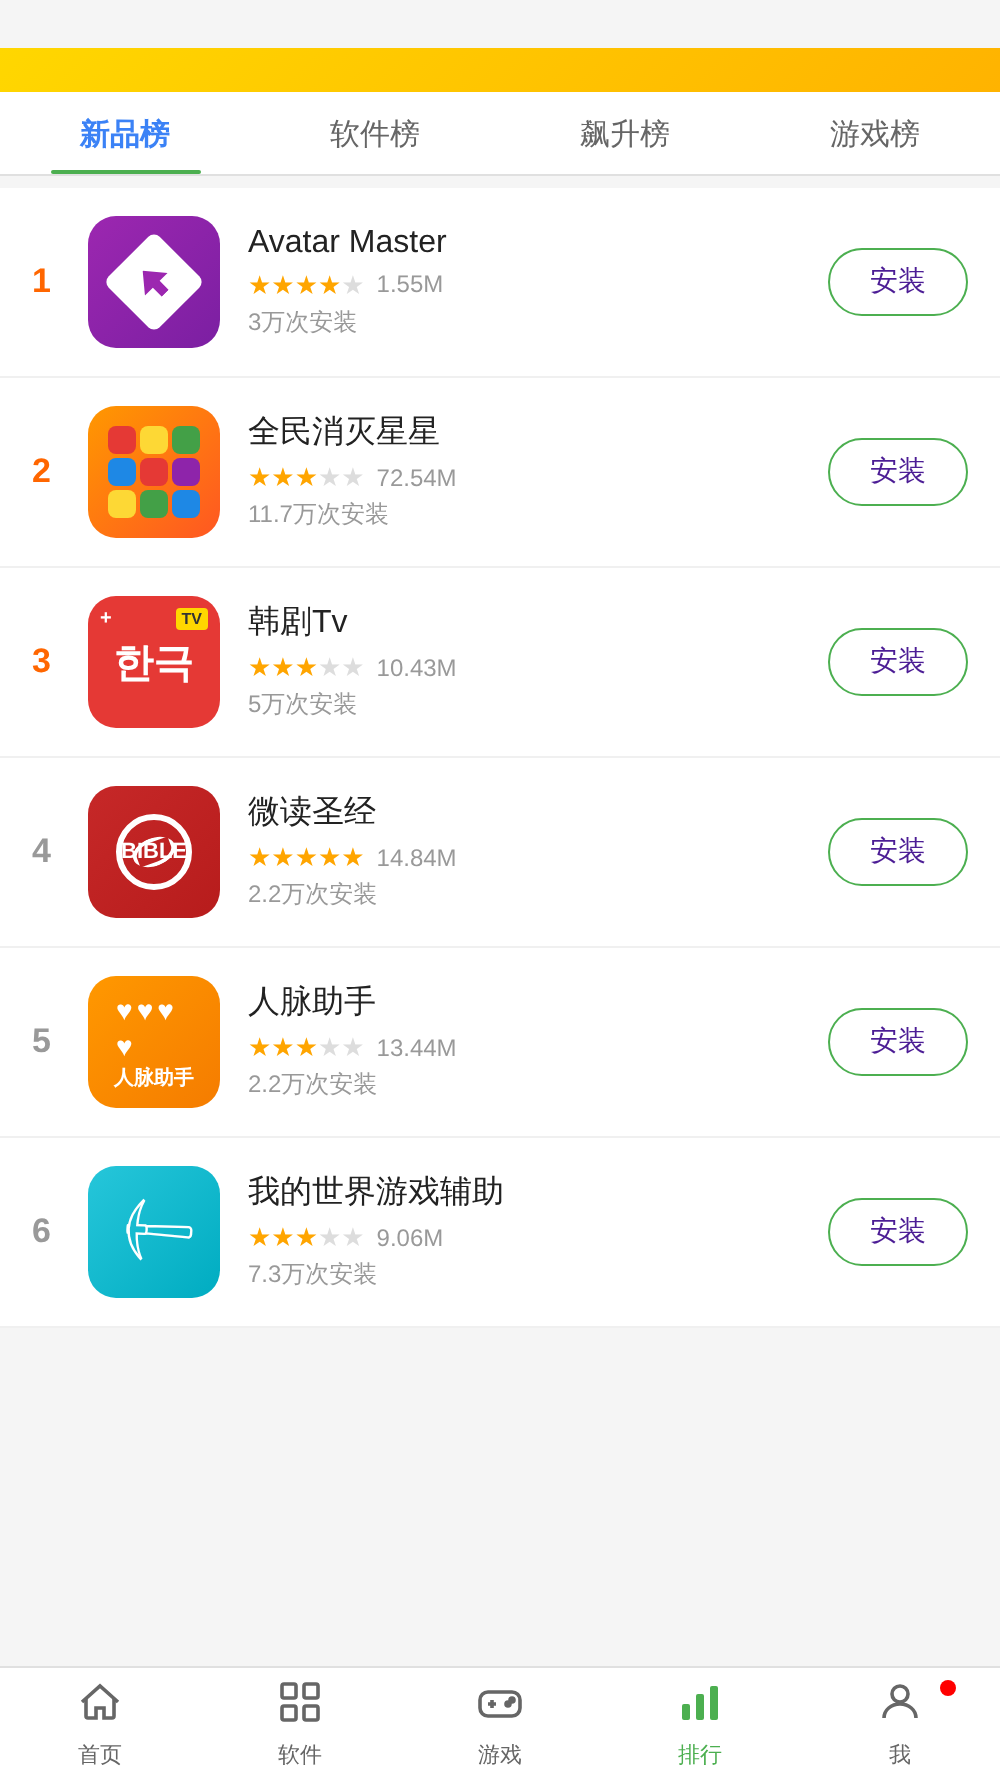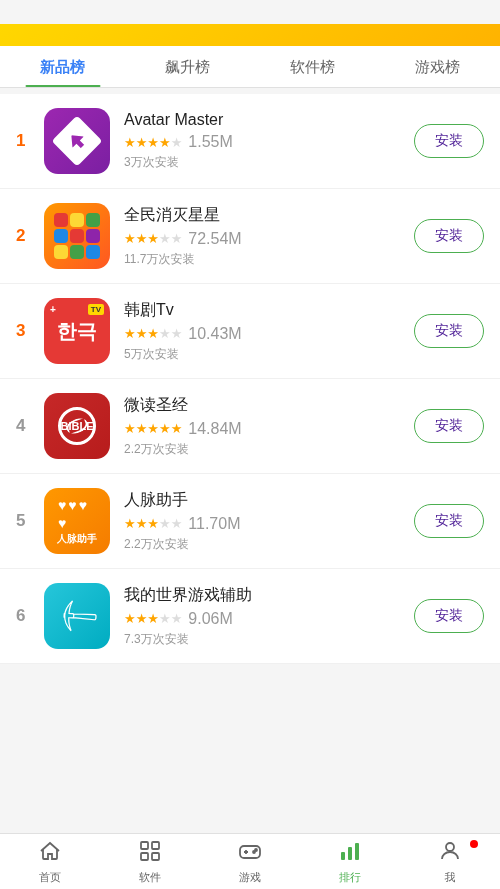--- a/index.html
+++ b/index.html
@@ -116,21 +116,21 @@
       color: #ffa500;
       font-size: 13px;
     }
     .star.half {
       color: #ffa500;
     }
     .star.empty {
       color: #ddd;
     }
     .app-size {
-      font-size: 16px;
+      font-size: 12px;
       color: #999;
       margin-left: 6px;
     }
     .install-count {
       font-size: 12px;
       color: #999;
     }
     .install-btn {
       background: transparent;
       border: 1.5px solid #4caf50;
@@ -302,22 +302,22 @@
   <span></span>
 </div>
 
 <div class="banner">
   <div></div>
   <div></div>
 </div>
 
 <div class="tabs">
 <div class="tab active">新品榜</div>
+    <div class="tab">软件榜</div>
     <div class="tab">飙升榜</div>
-    <div class="tab">软件榜</div>
     <div class="tab">游戏榜</div>
   </div>
 
 <div class="app-list-wrap">
   <div class="app-list">
   <div class="app-item">
     <div class="rank-num ">1</div>
     <div class="icon-avatar app-icon">
         <div class="diamond">
             <div class="arrow-inner"></div>
@@ -423,21 +423,21 @@
         <span class="renmai-text">人脉助手</span>
       </div>
     <div class="app-info">
       <div class="app-name">人脉助手</div>
       <div class="stars">
         <span class="star">★</span>
             <span class="star">★</span>
             <span class="star">★</span>
             <span class="star empty">★</span>
             <span class="star empty">★</span>
-        <span class="app-size">11.70M</span>
+        <span class="app-size">13.44M</span>
       </div>
       <div class="install-count">2.2万次安装</div>
     </div>
     <button class="install-btn">安装</button>
   </div>
       <div class="app-item">
     <div class="rank-num normal">6</div>
     <div class="icon-minecraft app-icon">
         <span class="pickaxe">⛏</span>
       </div>

